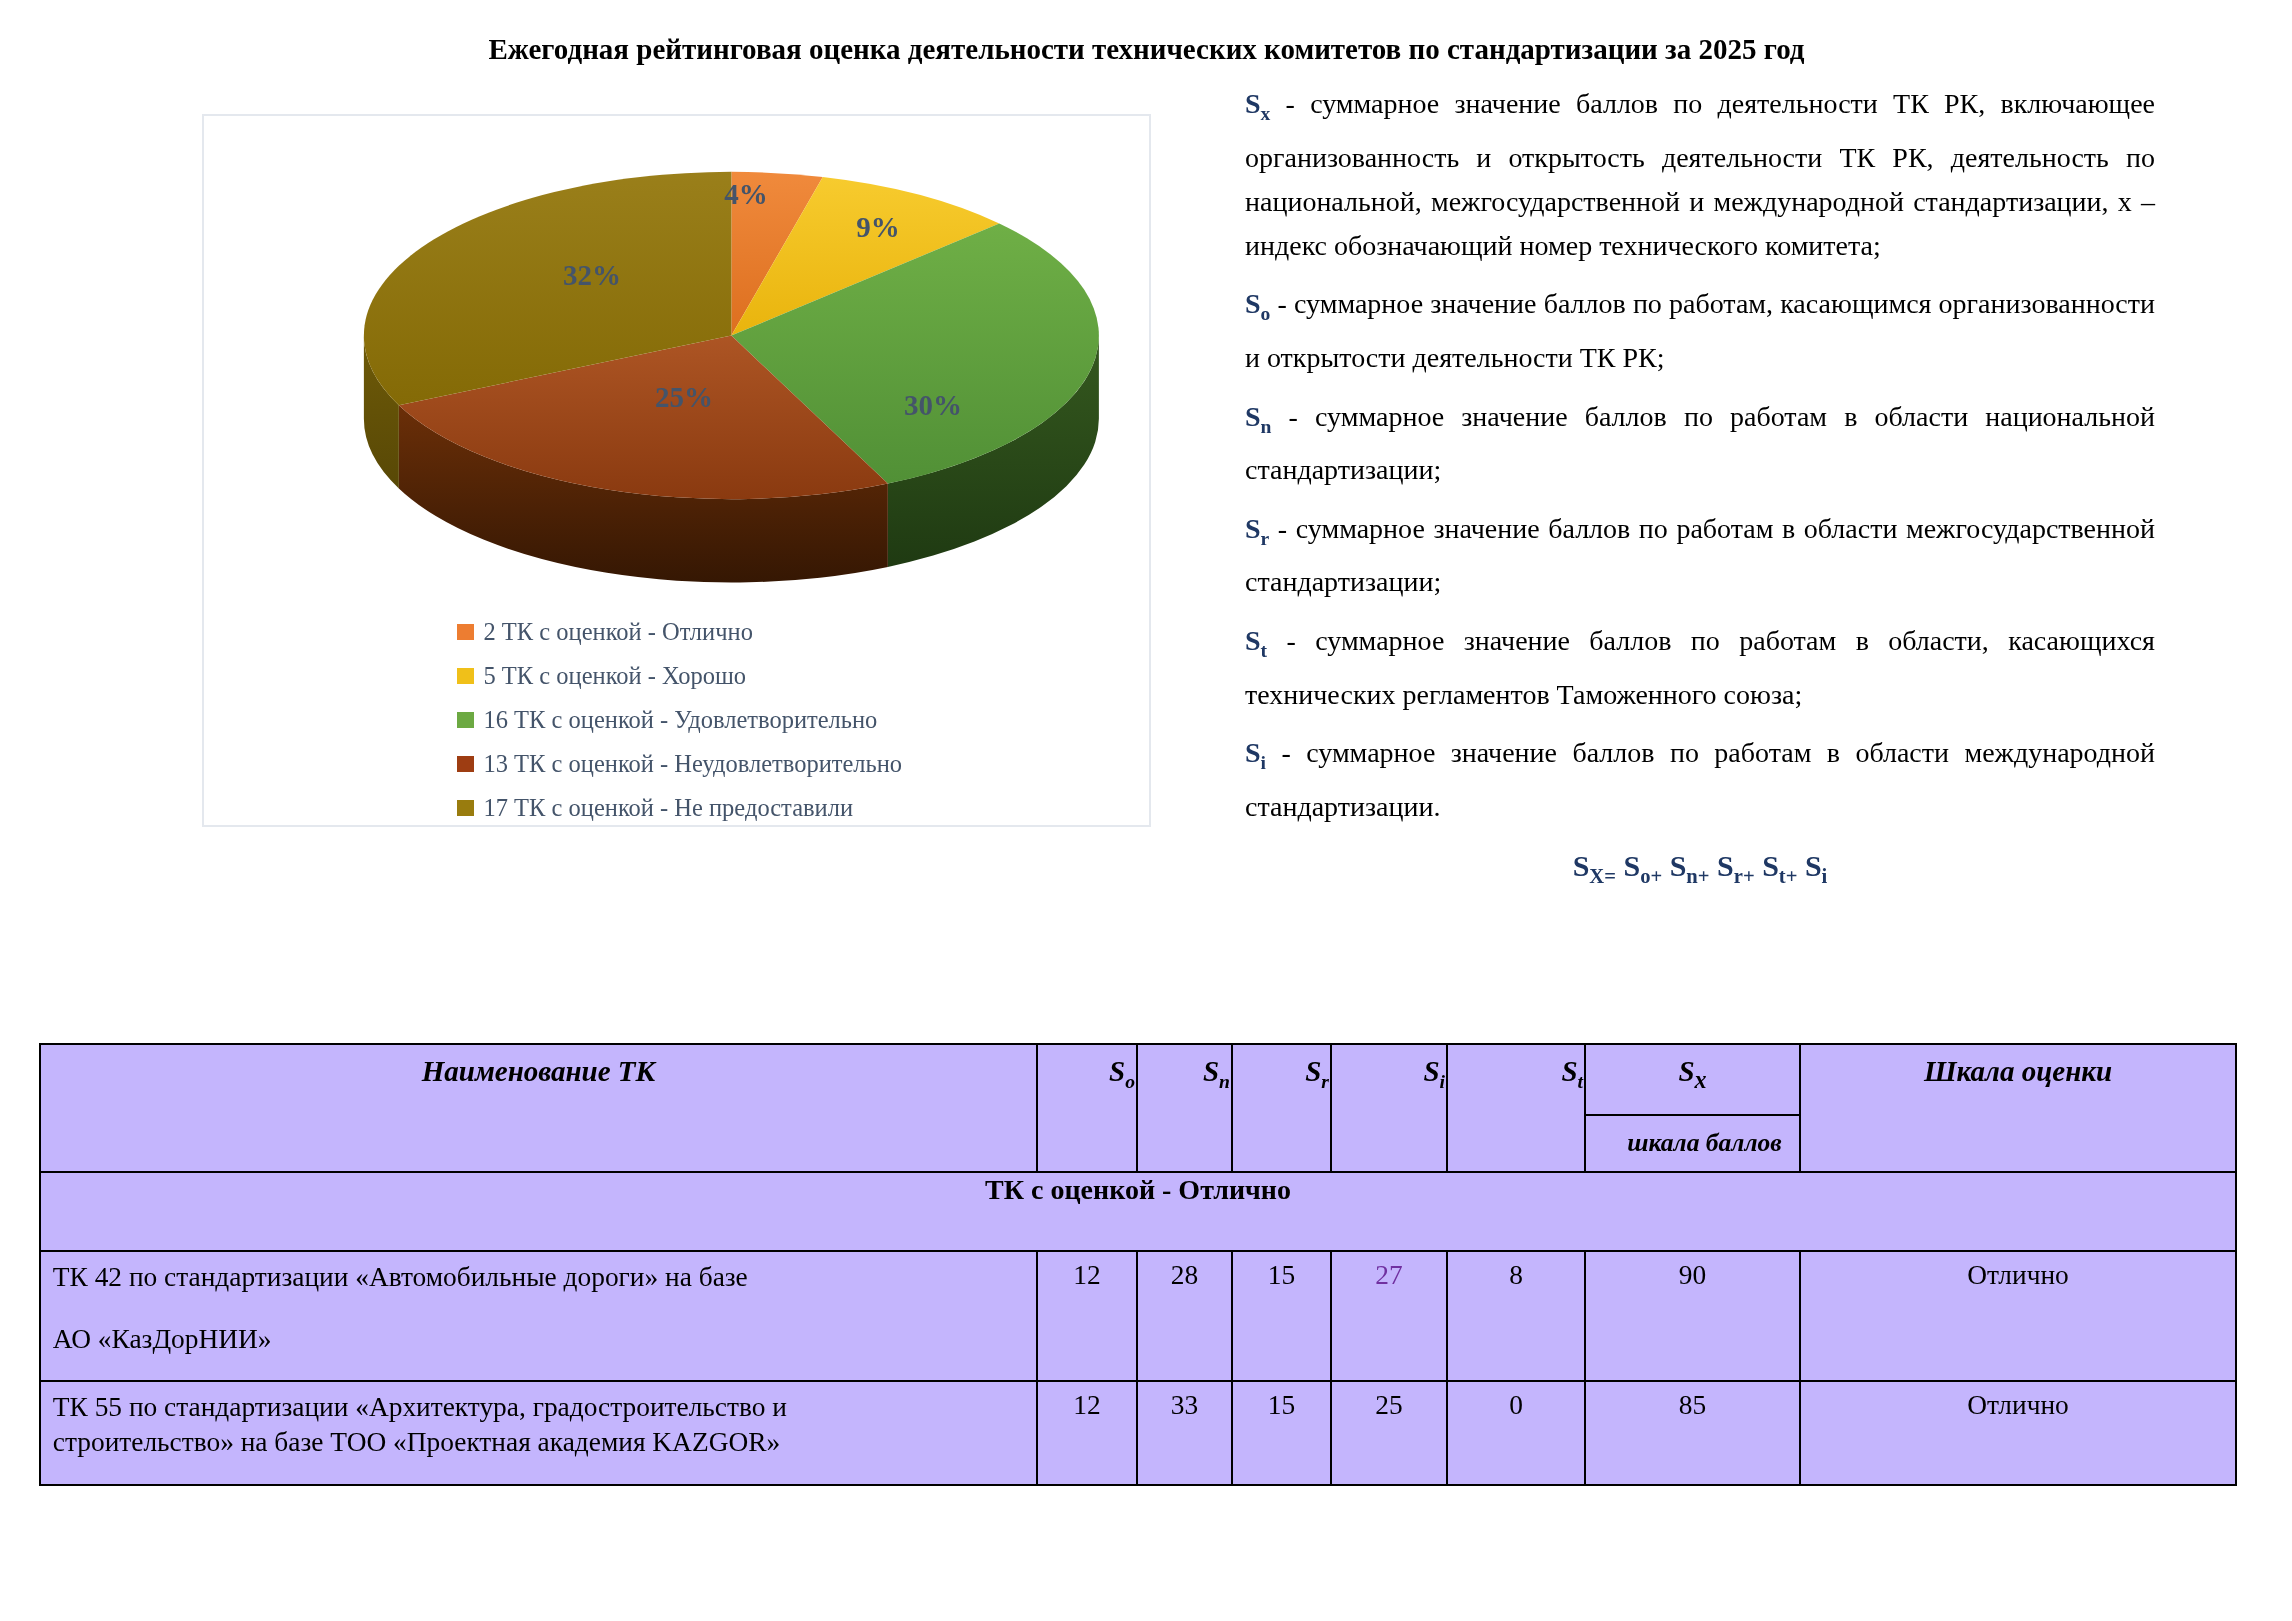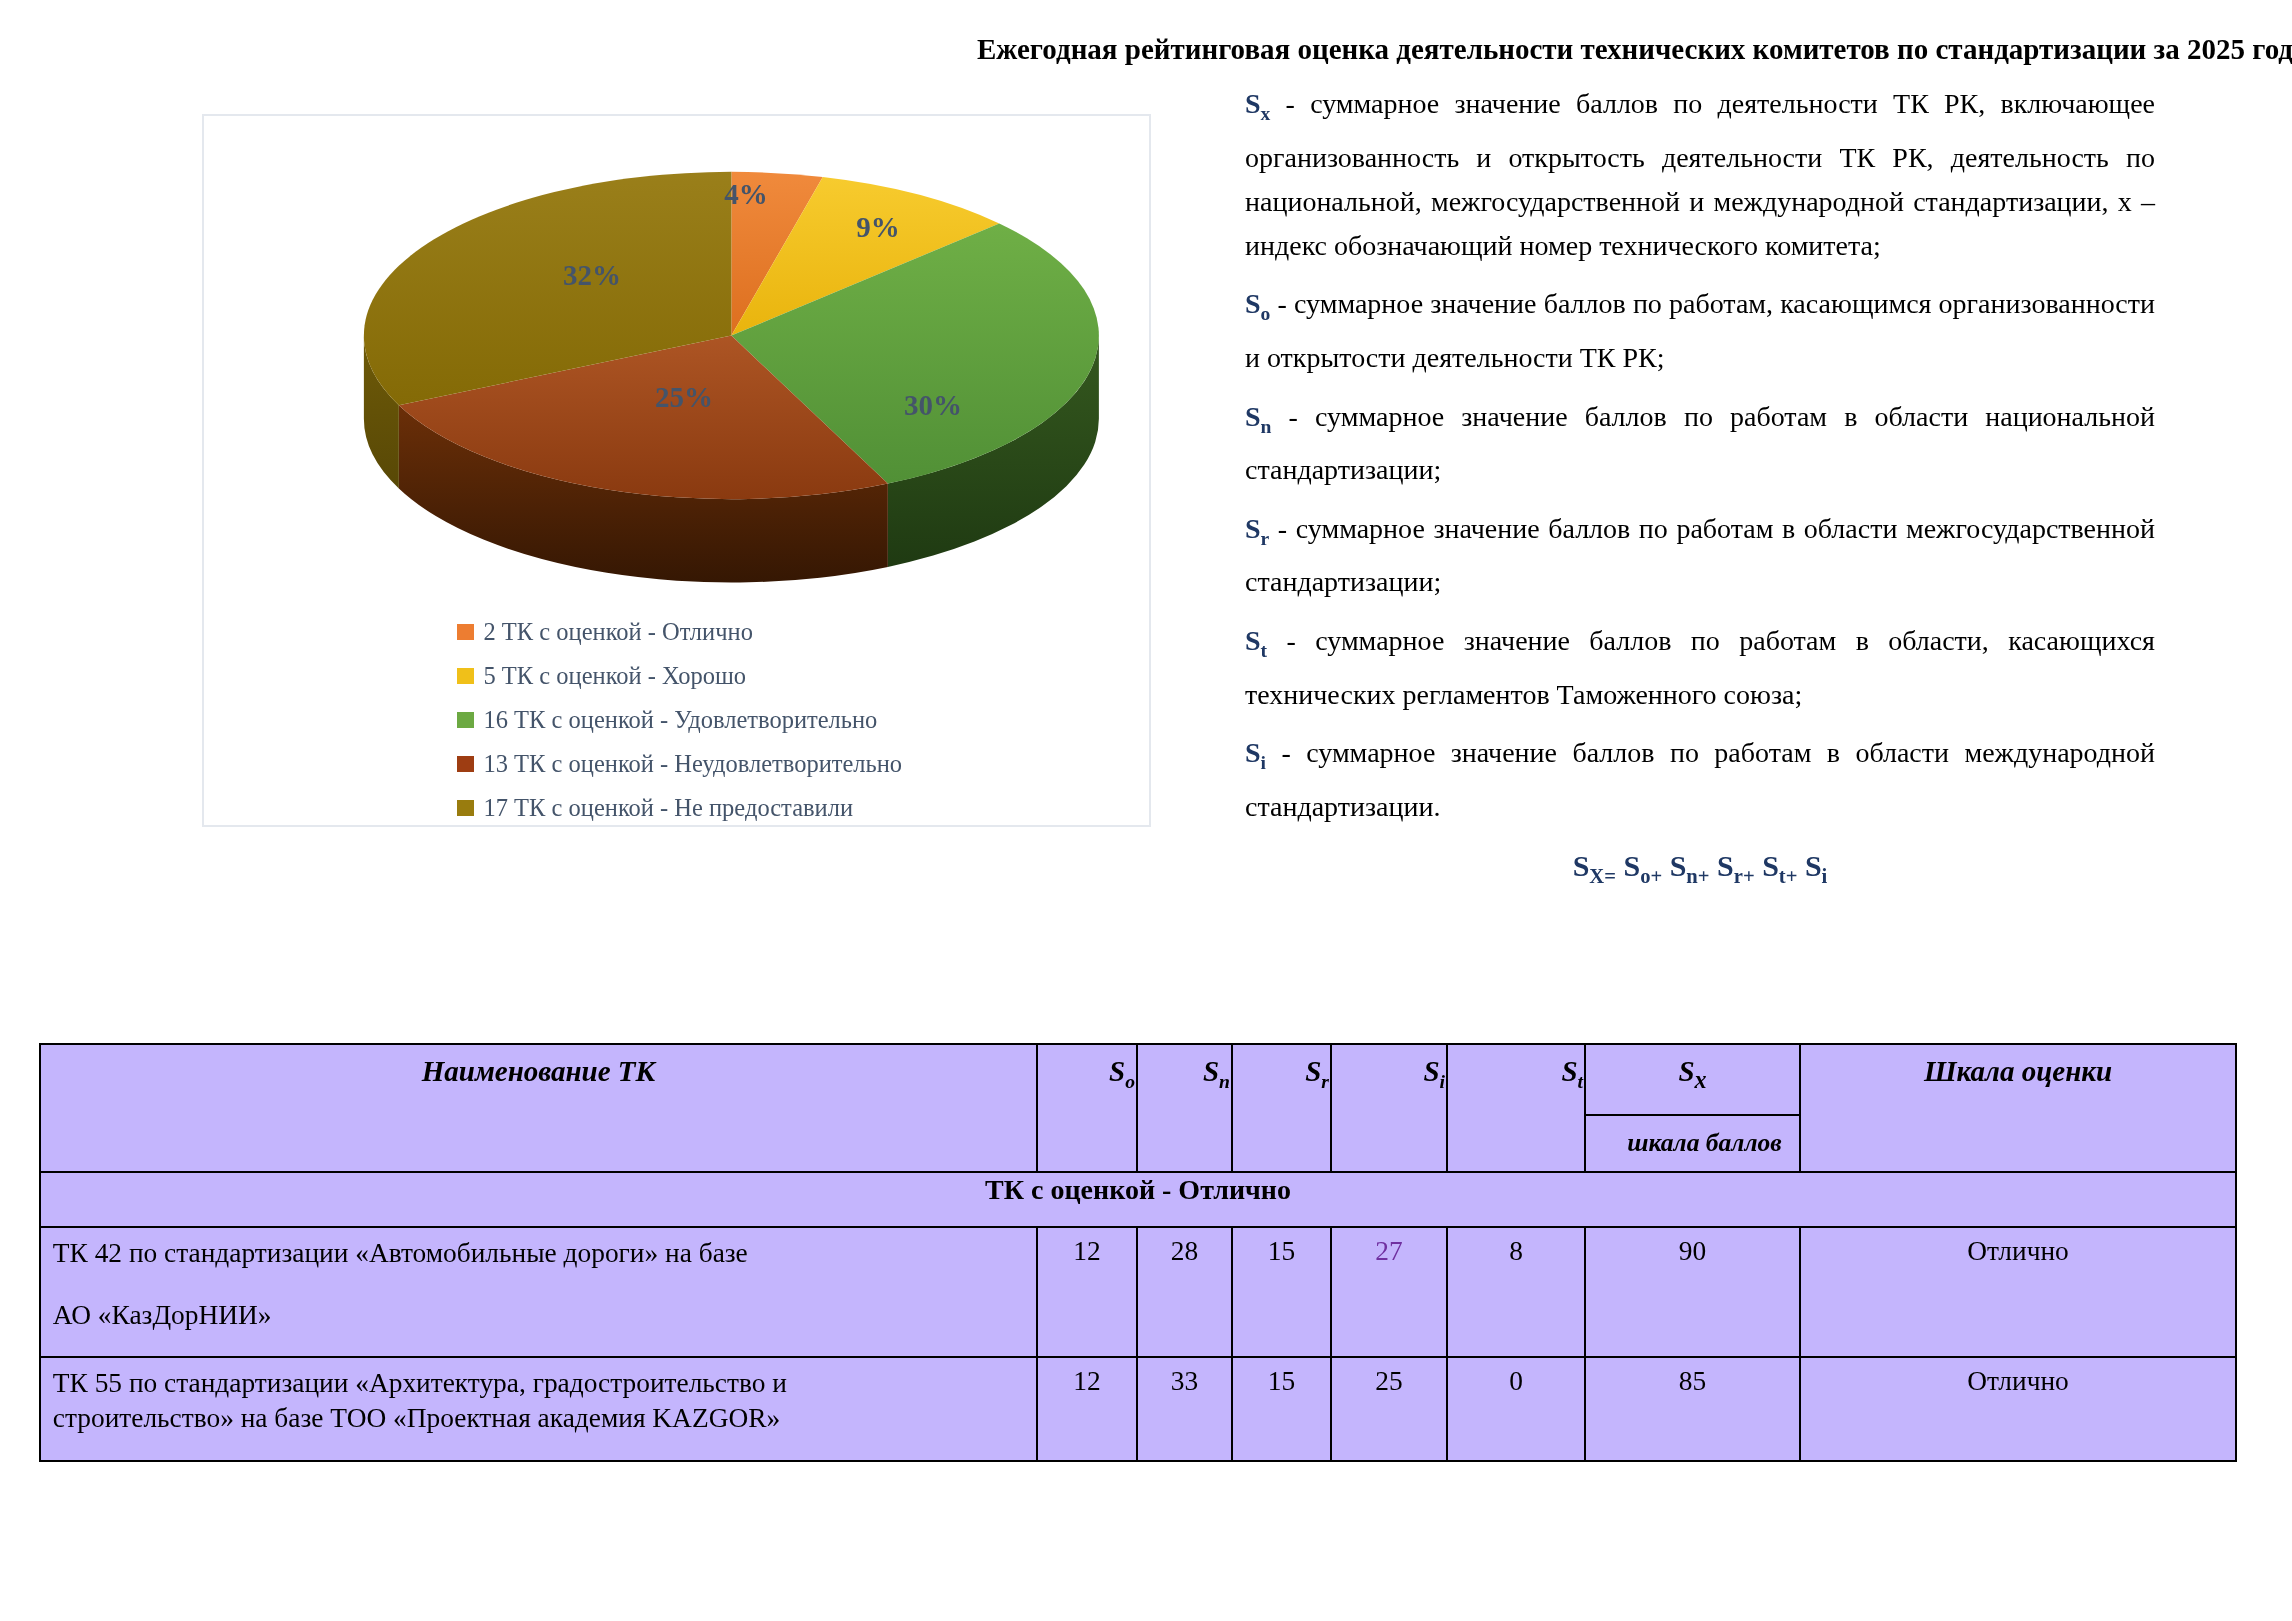--- a/index.html
+++ b/index.html
@@ -1,20 +1,20 @@
 <!DOCTYPE html>
 <html><head>
 <meta charset="utf-8">
 <style>
   html,body{margin:0;padding:0;background:#fff;}
   #page{position:relative;width:2293px;height:1621px;background:#fff;
         font-family:"Liberation Serif","DejaVu Serif",serif;color:#000;overflow:hidden;}
 
   
-  #title{position:absolute;left:0;top:33px;width:100%;text-align:right;
+  #title{position:absolute;left:0;top:33px;width:100%;text-align:center;
          font-size:29px;font-weight:bold;}
 
   
   #chart-box{position:absolute;left:202px;top:114px;width:949px;height:713px;
              border:2px solid #E4E8EE;background:#fff;box-sizing:border-box;}
   #pie-svg{position:absolute;left:0;top:0;}
   .pct-label{position:absolute;transform:translate(-50%,-50%);
              font-size:29px;font-weight:bold;color:#44546A;}
   #legend{position:absolute;left:253px;top:494px;}
   .legend-row{display:flex;align-items:center;height:44px;}
@@ -177,21 +177,21 @@
           <th class="h-sx">
             <div class="sx-top">
               <span class="subsym">S<sub>x</sub></span>
             </div>
             <div class="sx-bot">шкала баллов</div>
           </th>
           <th class="h-scale">Шкала оценки</th>
         </tr>
       </thead>
     <tbody id="rt-body">
-        <tr style="height: 55px;">
+        <tr style="height: 79px;">
           <td class="section-cell" colspan="8">ТК с оценкой - Отлично</td>
         </tr>
         <tr style="height: 130px;">
           <td class="name-cell">
             <div class="nline">ТК 42 по стандартизации «Автомобильные дороги» на базе</div>
             <div class="ngap"></div>
             <div class="nline">АО «КазДорНИИ»</div>
           </td>
           <td class="val-cell">12</td>
           <td class="val-cell">28</td>

